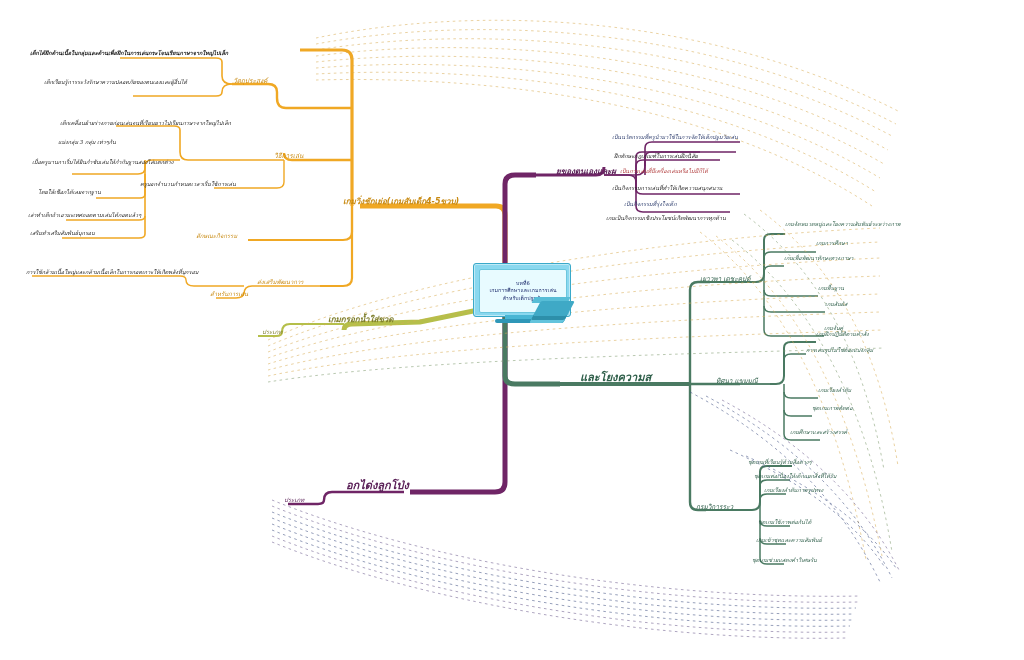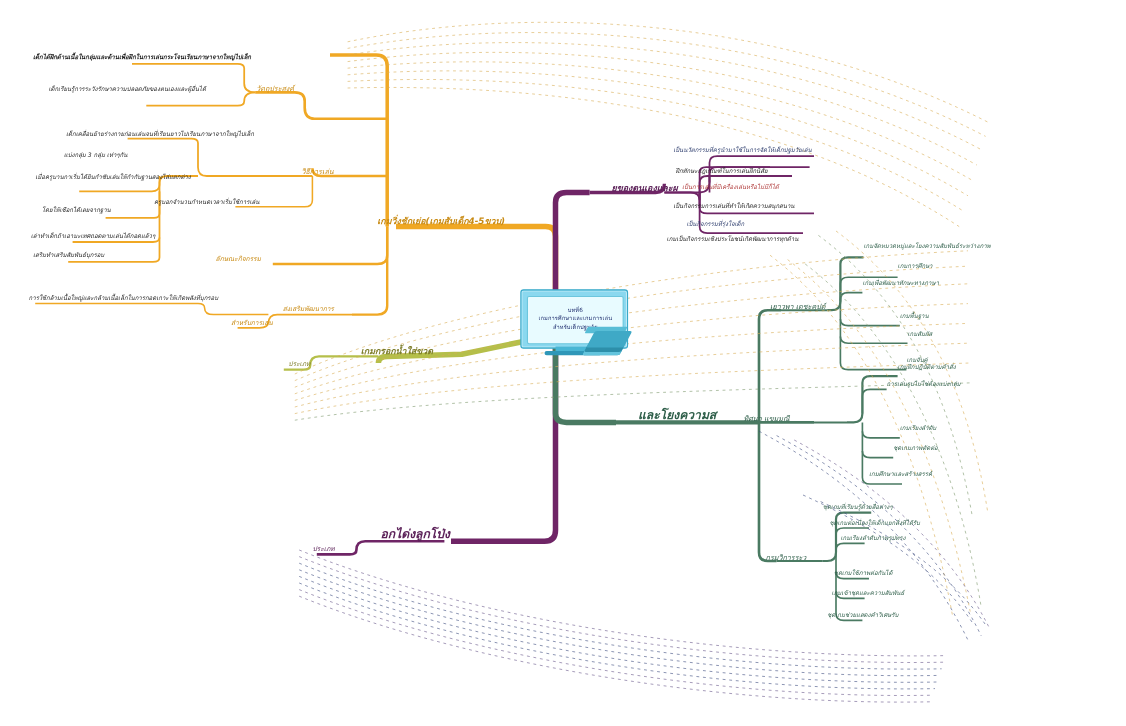--- a/index.html
+++ b/index.html
@@ -219,21 +219,21 @@
   <div class="lbl t11 green bold" style="left:580px;top:372px;">และโยงความส</div>
 
   <div class="lbl t65 green" style="left:700px;top:276px;">เยาวพา เดชะคุปต์</div>
   <div class="lbl t55 green" style="left:785px;top:222px;">เกมจัดหมวดหมู่และโยงความสัมพันธ์ระหว่างภาพ</div>
   <div class="lbl t55 green" style="left:816px;top:241px;">เกมการศึกษา</div>
   <div class="lbl t55 green" style="left:784px;top:256px;">เกมเพื่อพัฒนาทักษะทางภาษา</div>
   <div class="lbl t55 green" style="left:818px;top:286px;">เกมพื้นฐาน</div>
   <div class="lbl t55 green" style="left:825px;top:302px;">เกมสัมผัส</div>
   <div class="lbl t55 green" style="left:824px;top:326px;">เกมจับคู่</div>
 
-  <div class="lbl t65 green" style="left:676px;top:378px;">ทิศนา แขมมณี</div>
+  <div class="lbl t65 green" style="left:716px;top:378px;">ทิศนา แขมมณี</div>
   <div class="lbl t55 green" style="left:816px;top:332px;">เกมฝึกปฏิบัติตามคำสั่ง</div>
   <div class="lbl t55 green" style="left:806px;top:348px;">การเล่นรูปไม่ใช่ต้องแบ่งกลุ่ม</div>
   <div class="lbl t55 green" style="left:818px;top:388px;">เกมเรียงลำดับ</div>
   <div class="lbl t55 green" style="left:812px;top:406px;">ชุดเกมภาพตัดต่อ</div>
   <div class="lbl t55 green" style="left:790px;top:430px;">เกมศึกษาและสร้างสรรค์</div>
 
   <div class="lbl t65 green" style="left:696px;top:504px;">กรมวิการระว</div>
   <div class="lbl t55 green" style="left:748px;top:460px;">ชุดเกมที่เรียนรู้ด้วยสื่อต่างๆ</div>
   <div class="lbl t55 green" style="left:754px;top:474px;">ชุดเกมต่อเนื่องให้เด็กแยกสิ่งที่ได้รับ</div>
   <div class="lbl t55 green" style="left:764px;top:488px;">เกมเรียงลำดับภาพรูปทรง</div>

